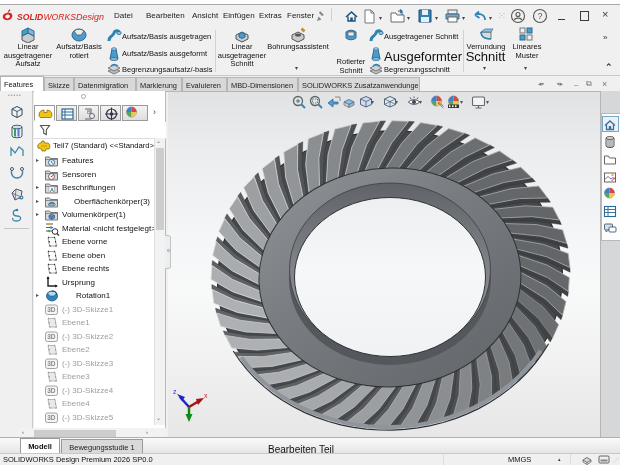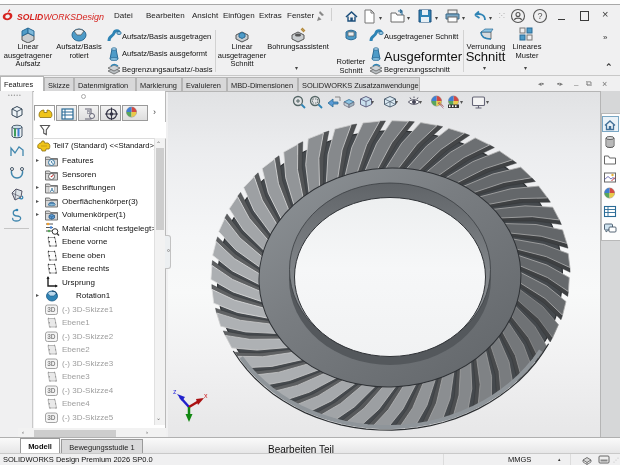--- a/index.html
+++ b/index.html
@@ -443,21 +443,21 @@
       <text x="6" y="11.8" font-size="5.5" font-weight="bold" fill="#2a6b96" font-family="Liberation Sans">A</text>
     </svg></div>
 <div class="abs " style="left:62px;top:183px;white-space:nowrap;font-size:8px">Beschriftungen</div>
 <div class="abs" style="left:36px;top:196.5px;color:#555;font-size:6px">▸</div>
 <div class="abs" style="left:44px;top:193.5px"><svg width="16" height="15" viewBox="0 0 16 15" style="">
       <path d="M1.5 4 L5.5 4 L6.5 5.5 L13.5 5.5 L13.5 13 L1.5 13 Z" fill="#d8d8d8" stroke="#6a6a6a" stroke-width="0.9"></path>
       <path d="M1.5 6.5 L13.5 6.5" stroke="#6a6a6a" stroke-width="0.7"></path>
       <path d="M4.5 10.5 C5.5 7.5 10 7.5 11 10.5 Z" fill="#5b9bd5" stroke="#2a5b86" stroke-width="0.8"></path>
       <ellipse cx="7.7" cy="10.7" rx="3.6" ry="1.1" fill="#8ec4e2" stroke="#2a5b86" stroke-width="0.6"></ellipse>
     </svg></div>
-<div class="abs " style="left:62px;top:196.5px;white-space:nowrap;font-size:8px">Oberflächenkörper(3)</div>
+<div class="abs " style="left:74px;top:196.5px;white-space:nowrap;font-size:8px">Oberflächenkörper(3)</div>
 <div class="abs" style="left:36px;top:210px;color:#555;font-size:6px">▸</div>
 <div class="abs" style="left:44px;top:207px"><svg width="16" height="15" viewBox="0 0 16 15" style="">
       <path d="M1.5 4 L5.5 4 L6.5 5.5 L13.5 5.5 L13.5 13 L1.5 13 Z" fill="#d8d8d8" stroke="#6a6a6a" stroke-width="0.9"></path>
       <path d="M1.5 6.5 L13.5 6.5" stroke="#6a6a6a" stroke-width="0.7"></path>
       <path d="M5 8.5 L7.7 7.2 L10.5 8.5 L10.5 11 L7.7 12.3 L5 11 Z" fill="#5b9bd5" stroke="#2a5b86" stroke-width="0.8"></path>
       <path d="M5 8.5 L7.7 9.8 L10.5 8.5 M7.7 9.8 L7.7 12.3" stroke="#2a5b86" stroke-width="0.6" fill="none"></path>
     </svg></div>
 <div class="abs " style="left:62px;top:210px;white-space:nowrap;font-size:8px">Volumenkörper(1)</div>
 <div class="abs" style="left:44px;top:220.5px"><svg width="16" height="15" viewBox="0 0 16 15" style="">
       <path d="M2 3 L9 3 M2 6.5 L9 6.5 M2 10 L9 10" stroke="#555" stroke-width="1"></path>

